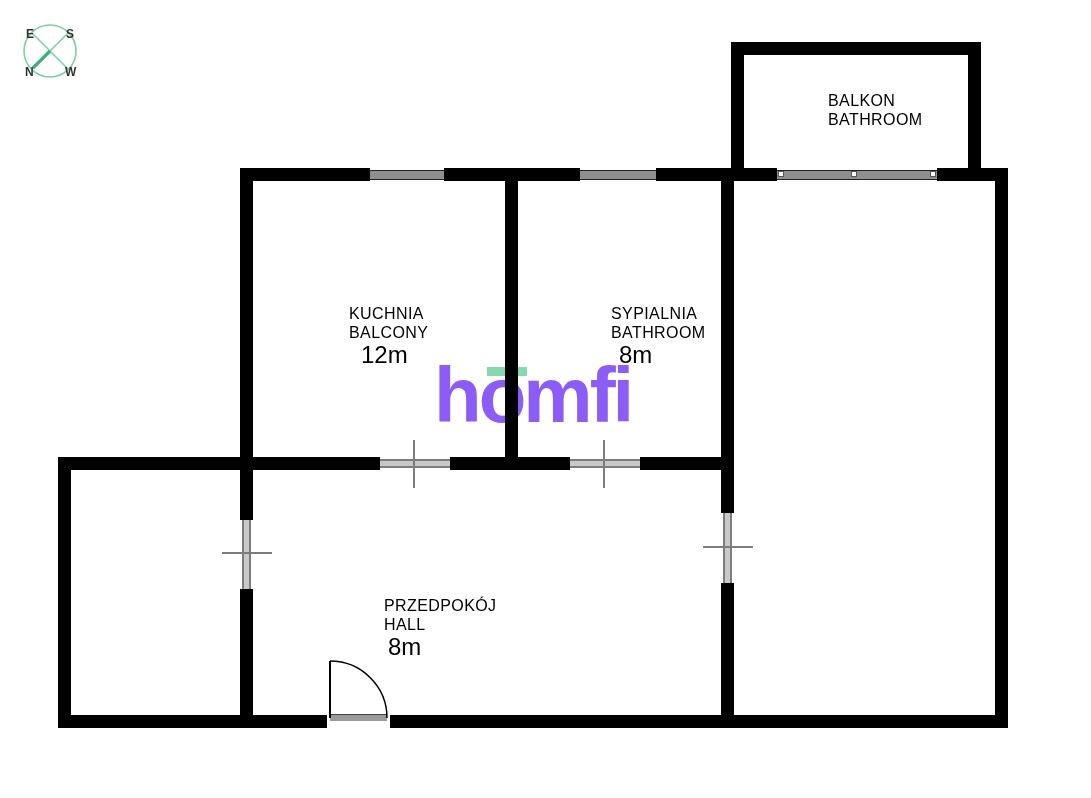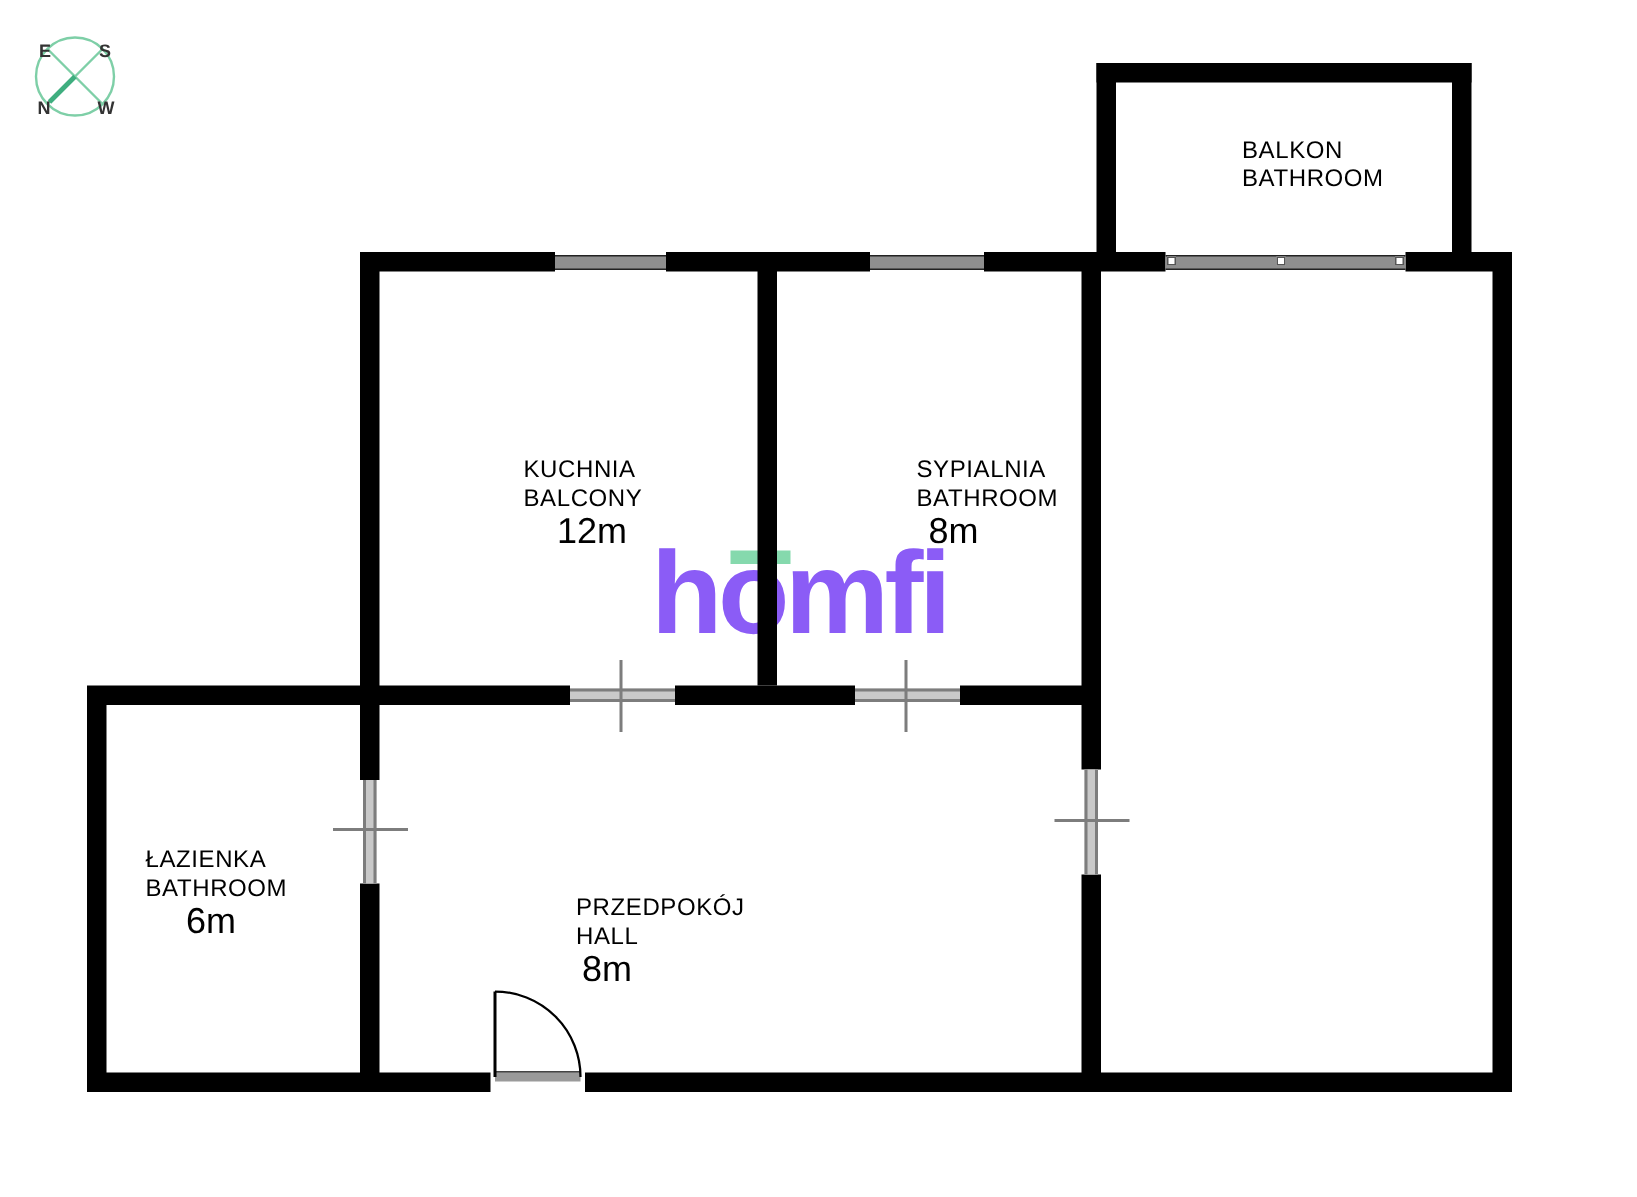--- a/index.html
+++ b/index.html
@@ -121,35 +121,30 @@
   </svg>
 
   <div class="room-label" style="left:828px;top:91px;">
     <div>BALKON</div>
     <div>BATHROOM</div>
   </div>
 
   <div class="room-label" style="left:349px;top:304px;">
     <div>KUCHNIA</div>
     <div>BALCONY</div>
-    <div class="room-area" style="padding-left:12px;text-align:center;">12m</div>
+    <div class="room-area" style="padding-left:12px;">12m</div>
   </div>
 
   <div class="room-label" style="left:575px;top:304px;margin-left:36px;">
     <div>SYPIALNIA</div>
     <div>BATHROOM</div>
     <div class="room-area" style="padding-left:8px;">8m</div>
   </div>
 
 
-  <div class="room-label" style="left:97px;top:564px;">
-    <div>ŁAZIENKA</div>
-    <div>BATHROOM</div>
-    <div class="room-area" style="padding-left:27px;">6m</div>
-  </div>
 
   <div class="room-label" style="left:384px;top:596px;">
     <div>PRZEDPOKÓJ</div>
     <div>HALL</div>
     <div class="room-area" style="padding-left:4px;">8m</div>
   </div>
 
 </div>
 
 </body></html>

